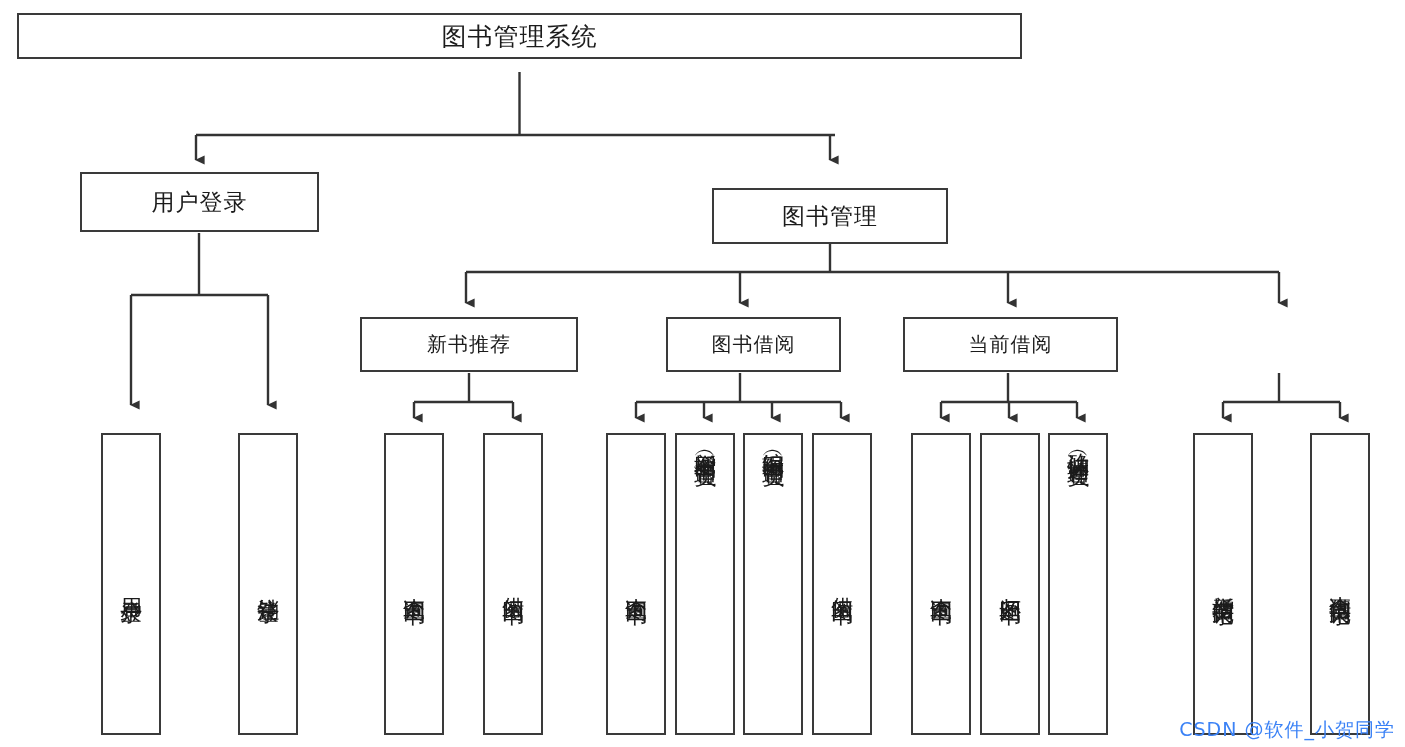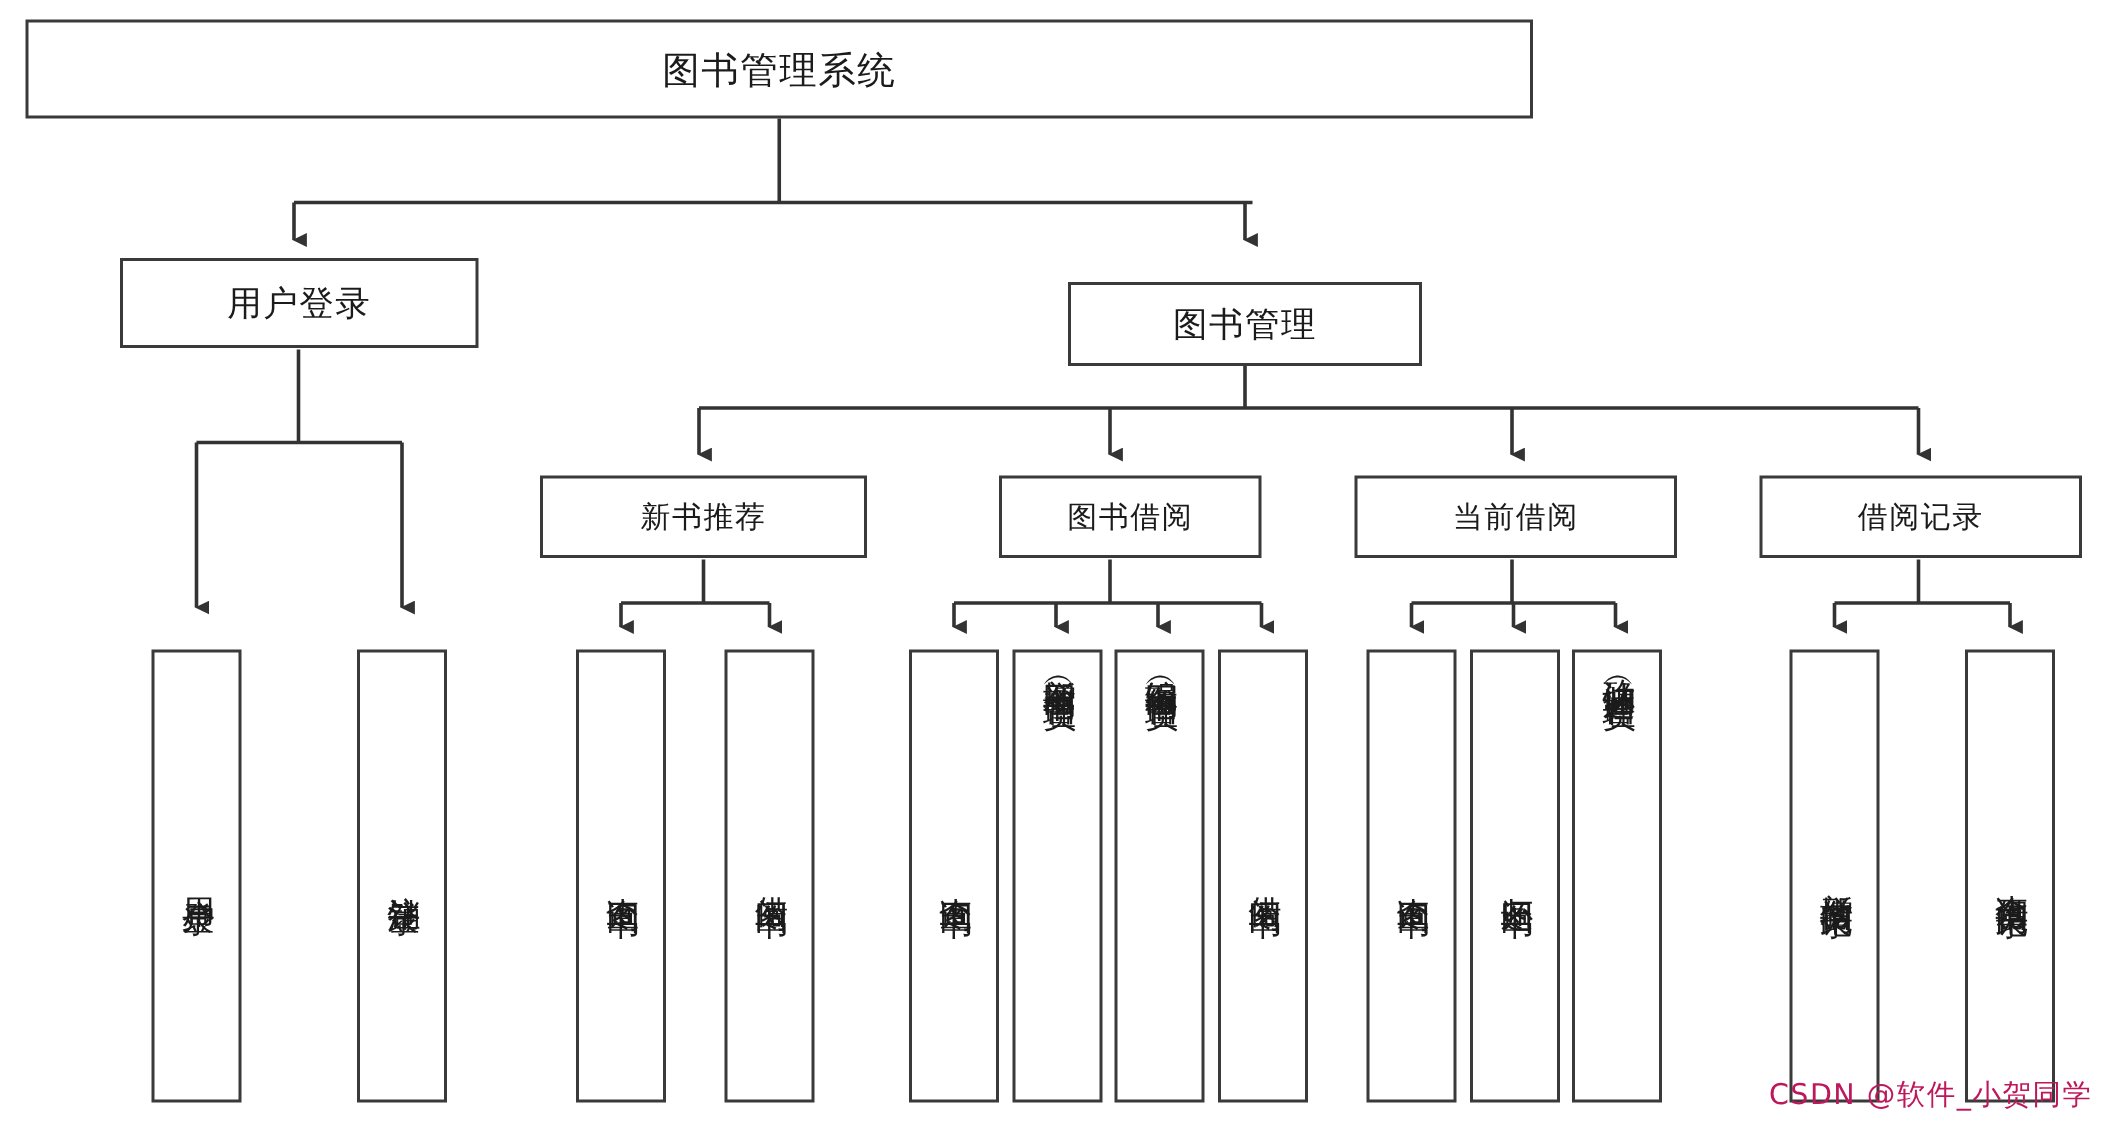--- a/index.html
+++ b/index.html
@@ -60,21 +60,21 @@
     justify-content:center;
     width:100%;
     height:100%;
   }
   .leafwrap.mid{align-items:center;}
   .watermark{
     position:absolute;
     right:10px;
     bottom:4px;
     font-size:19px;
-    color:#be185d;
+    color:#3b82f6;
     letter-spacing:1px;
     white-space:nowrap;
     user-select:none;
   }
 </style>
 </head>
 <body>
 
 <div id="canvas">
 
@@ -121,42 +121,39 @@
       <path d="M1009,402 L1009,418" marker-end="url(#arrow)"></path>
       <path d="M1077,402 L1077,418" marker-end="url(#arrow)"></path>
 
       <path d="M1279,373 L1279,402"></path>
       <path d="M1223,402 L1340,402"></path>
       <path d="M1223,402 L1223,418" marker-end="url(#arrow)"></path>
       <path d="M1340,402 L1340,418" marker-end="url(#arrow)"></path>
     </g>
   </svg>
 
-  <div class="node root" style="left:17px;top:13px;width:1005px;height:66px;">
+  <div class="node root" style="left:17px;top:13px;width:1005px;height:46px;">
     <span>图书管理系统</span>
   </div>
 
   <div class="node lvl2" style="left:80px;top:172px;width:239px;height:60px;">
     <span>用户登录</span>
   </div>
   <div class="node lvl2" style="left:712px;top:188px;width:236px;height:56px;">
     <span>图书管理</span>
   </div>
 
   <div class="node lvl3" style="left:360px;top:317px;width:218px;height:55px;">
     <span>新书推荐</span>
   </div>
   <div class="node lvl3" style="left:666px;top:317px;width:175px;height:55px;">
     <span>图书借阅</span>
   </div>
   <div class="node lvl3" style="left:903px;top:317px;width:215px;height:55px;text-align:right;">
     <span>当前借阅</span>
-  </div>
-  <div class="node lvl3" style="left:1173px;top:317px;width:215px;height:55px;">
-    <span>借阅记录</span>
   </div>
 
   <div class="node leaf" style="left:101px;top:433px;width:60px;height:302px;">
     <span class="leafwrap mid">
       <span class="vtext">用户登录</span>
     </span>
   </div>
   <div class="node leaf" style="left:238px;top:433px;width:60px;height:302px;">
     <span class="leafwrap mid">
       <span class="vtext">注销登录</span>

